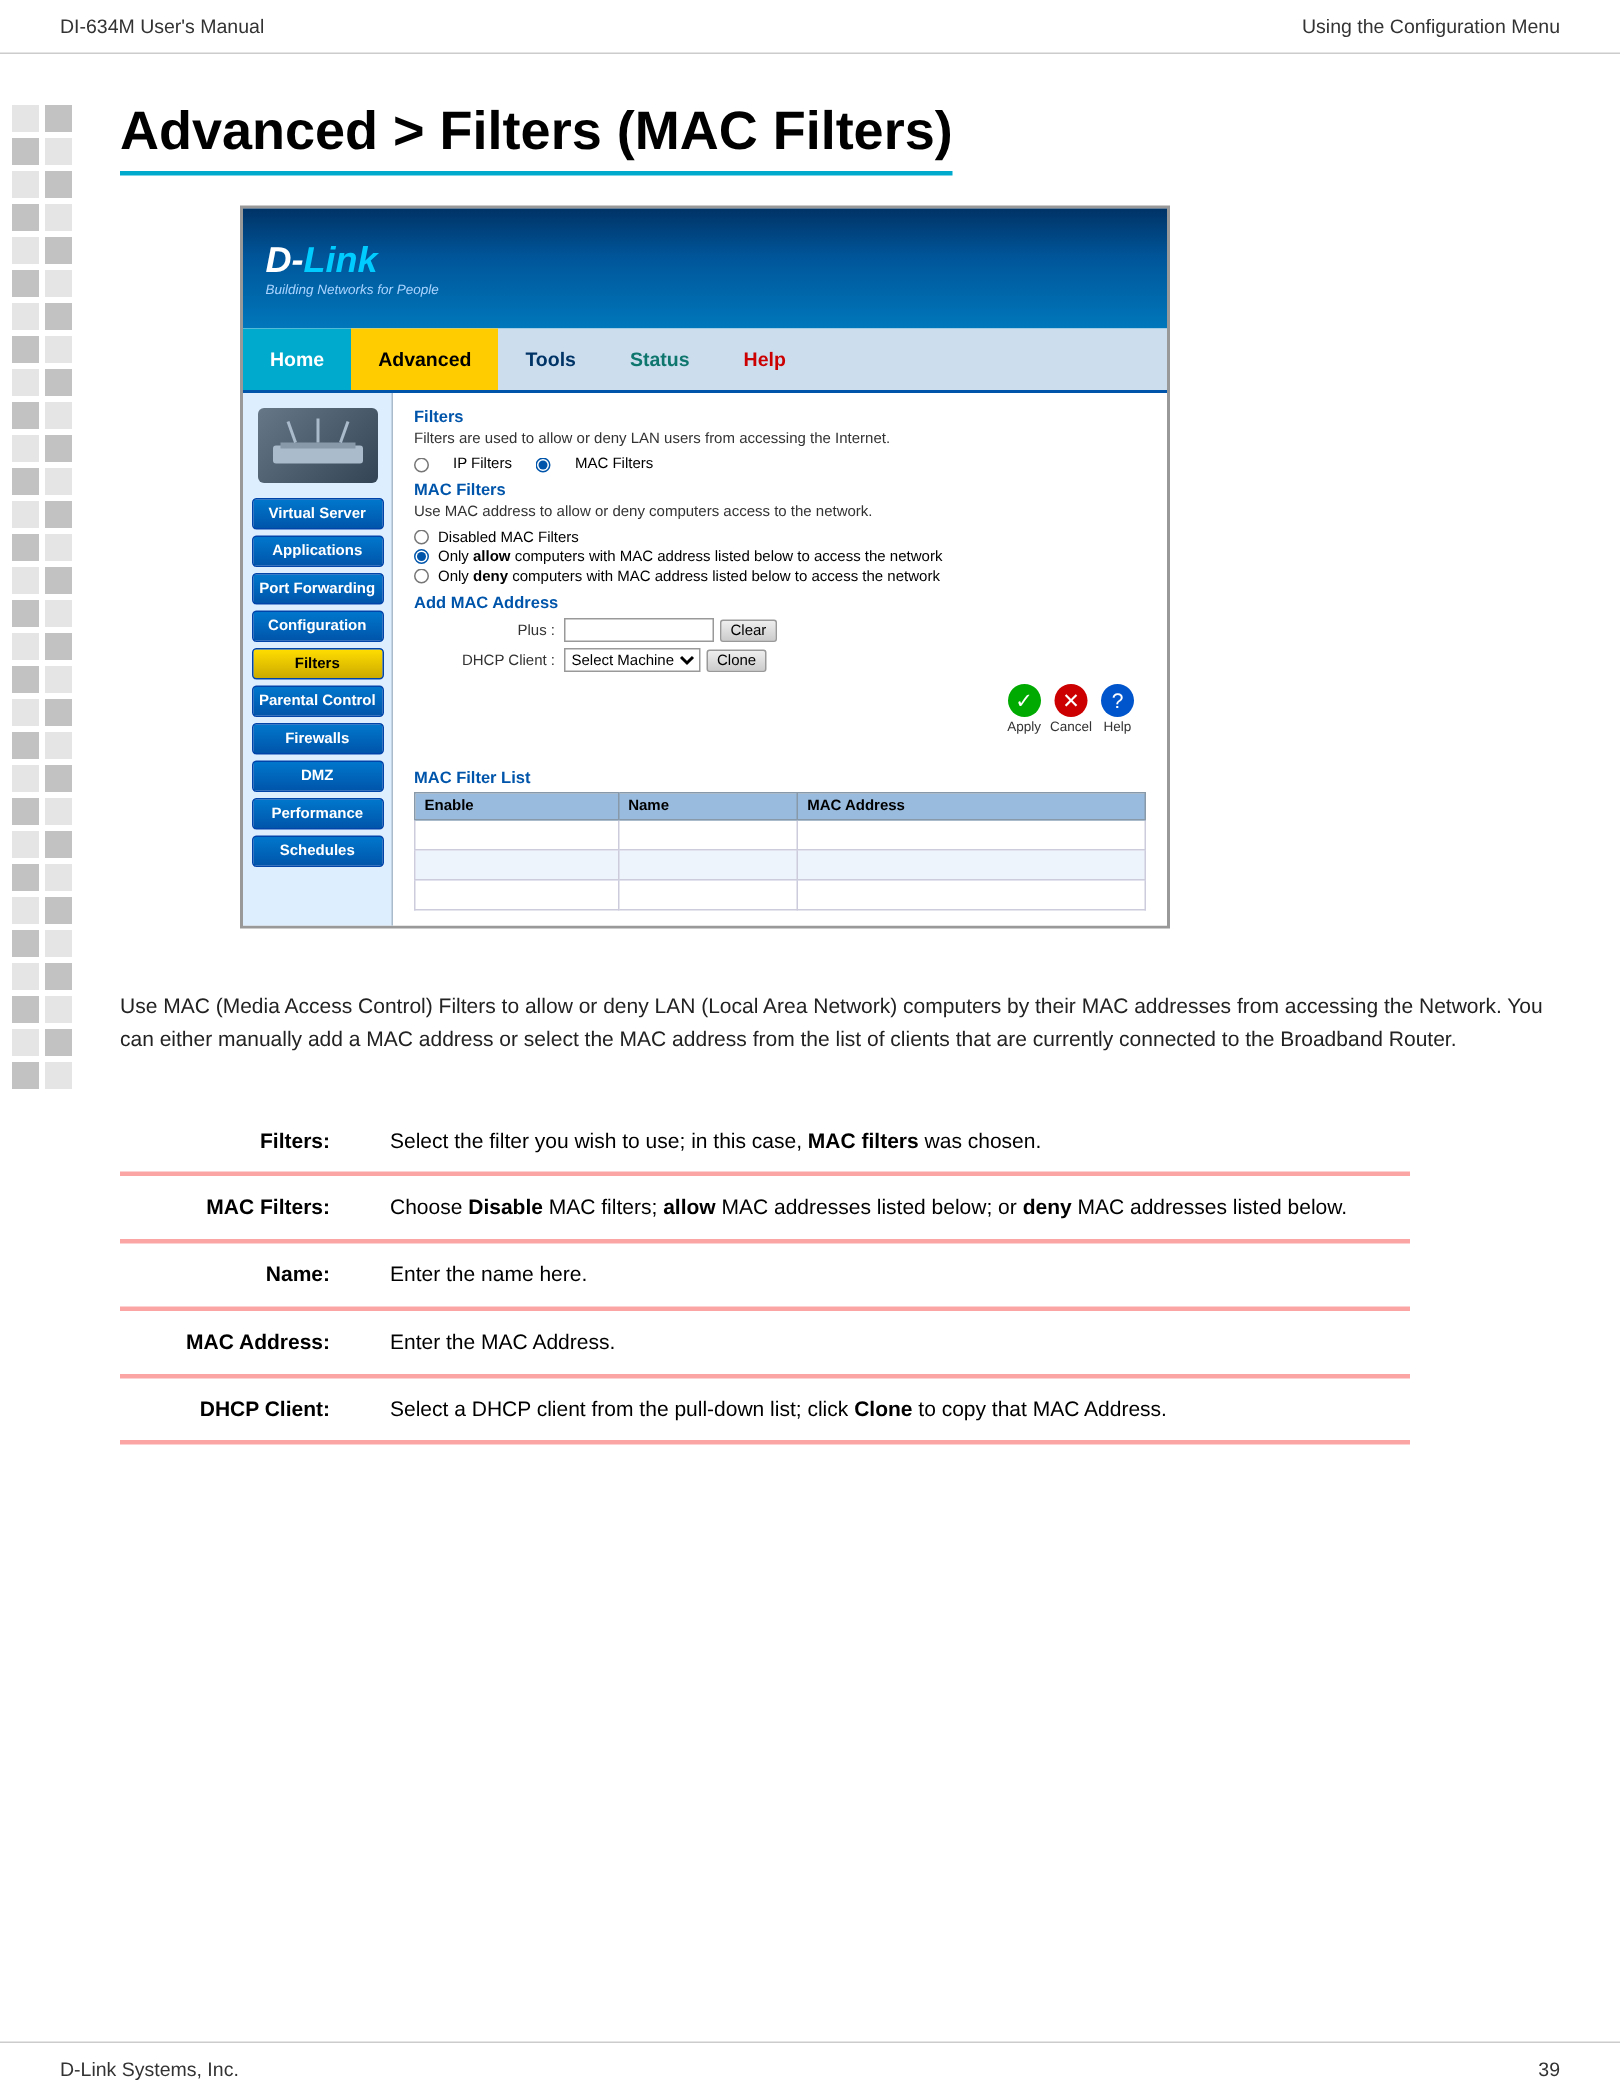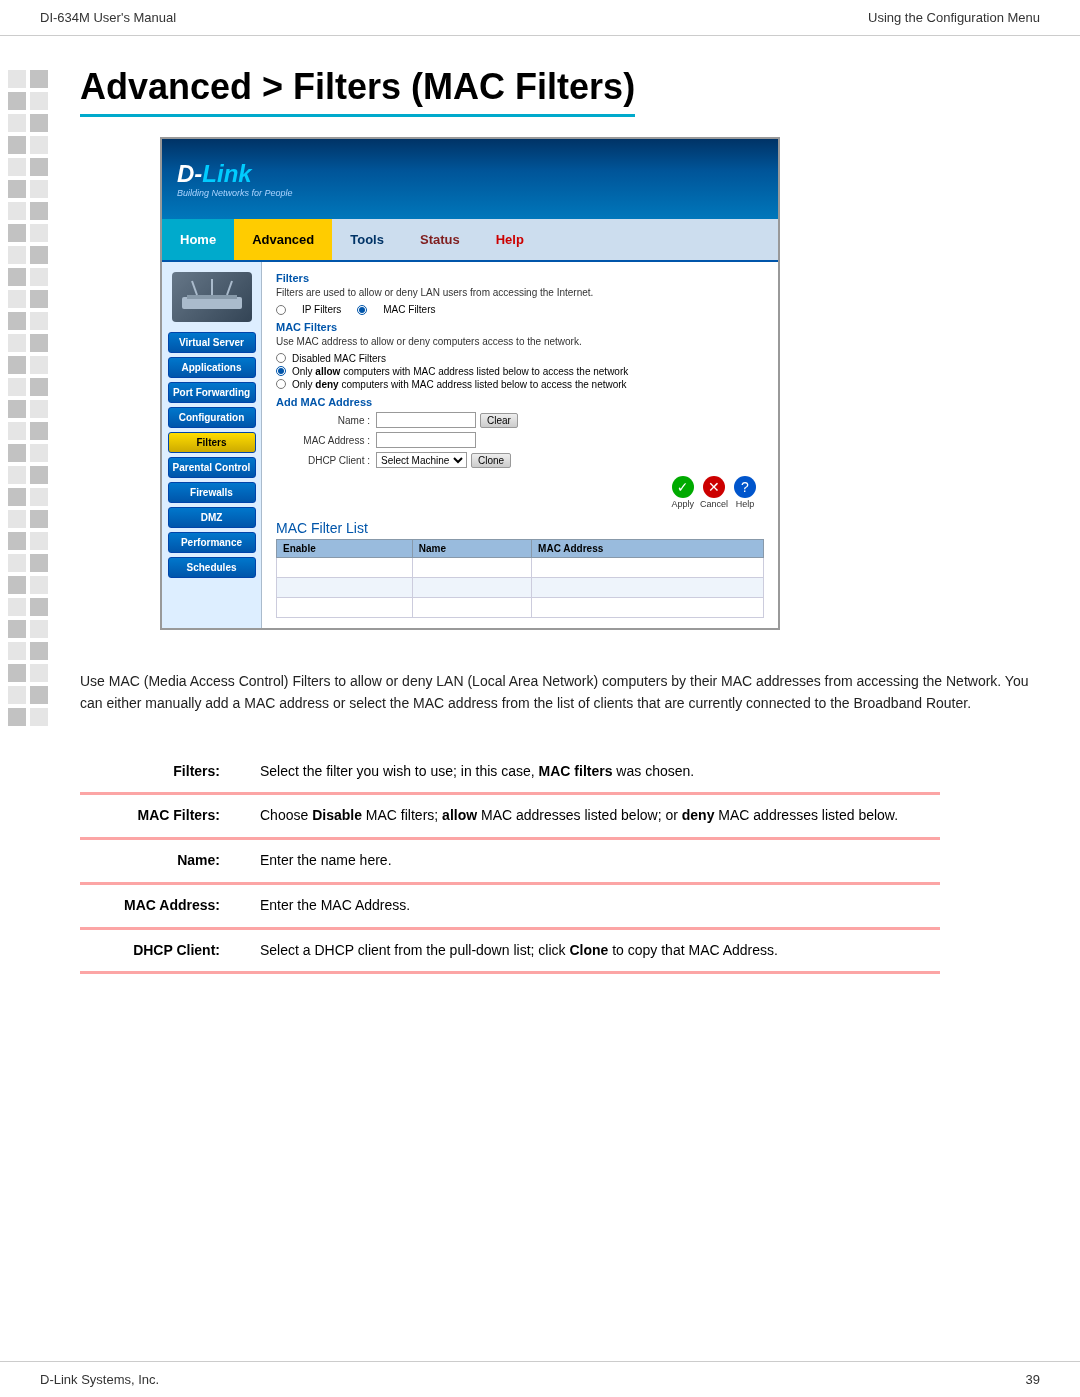--- a/index.html
+++ b/index.html
@@ -134,21 +134,21 @@
       padding: 13px 18px;
       font-size: 13px;
       font-weight: bold;
       cursor: pointer;
       color: #003366;
       text-decoration: none;
     }
     .nav-item.home { background: #00aacc; color: #fff; }
     .nav-item.advanced { background: #ffcc00; color: #000; }
     .nav-item.tools { color: #003366; }
-    .nav-item.status { color: #7f1d1d; }
+    .nav-item.status { color: #0f766e; }
     .nav-item.help { color: #cc0000; }
 
     
     .router-main {
       display: flex;
     }
 
     
     .router-sidebar {
       width: 100px;
@@ -301,23 +301,23 @@
       justify-content: center;
       font-size: 14px;
     }
     .icon-apply { background: #00aa00; color: #fff; }
     .icon-cancel { background: #cc0000; color: #fff; }
     .icon-help { background: #0055cc; color: #fff; }
 
     
     .mac-filter-list-title {
       color: #0055aa;
-      font-weight: normal;
-      font-size: 14px;
-      margin: 7px 0 3px;
+      font-weight: bold;
+      font-size: 11px;
+      margin: 20px 0 3px;
     }
     .mac-table {
       width: 100%;
       border-collapse: collapse;
       font-size: 10px;
     }
     .mac-table th {
       background: #99bbdd;
       padding: 3px 6px;
       text-align: left;
@@ -572,29 +572,25 @@
           <span style="font-size:10px;">Only <strong>allow</strong> computers with MAC address listed below to access the network</span>
         </div>
         <div class="filter-option">
           <input type="radio" class="radio-input" name="mac_option" style="">
           <span style="font-size:10px;">Only <strong>deny</strong> computers with MAC address listed below to access the network</span>
         </div>
 
         <div class="add-mac-title">Add MAC Address</div>
 
         <div class="form-row">
-          <span class="form-label">Name :</span>
+          <span class="form-label">Plus :</span>
           <input class="form-input" type="text" style="">
           <button class="clear-btn">Clear</button>
         </div>
 
-        <div class="form-row">
-          <span class="form-label">MAC Address :</span>
-          <input class="form-input" type="text" style="">
-        </div>
 
         <div class="form-row">
           <span class="form-label">DHCP Client :</span>
           <select class="dhcp-select">
             <option>Select Machine</option>
           </select>
           <button class="clone-btn">Clone</button>
         </div>
 
         <div class="action-row">

